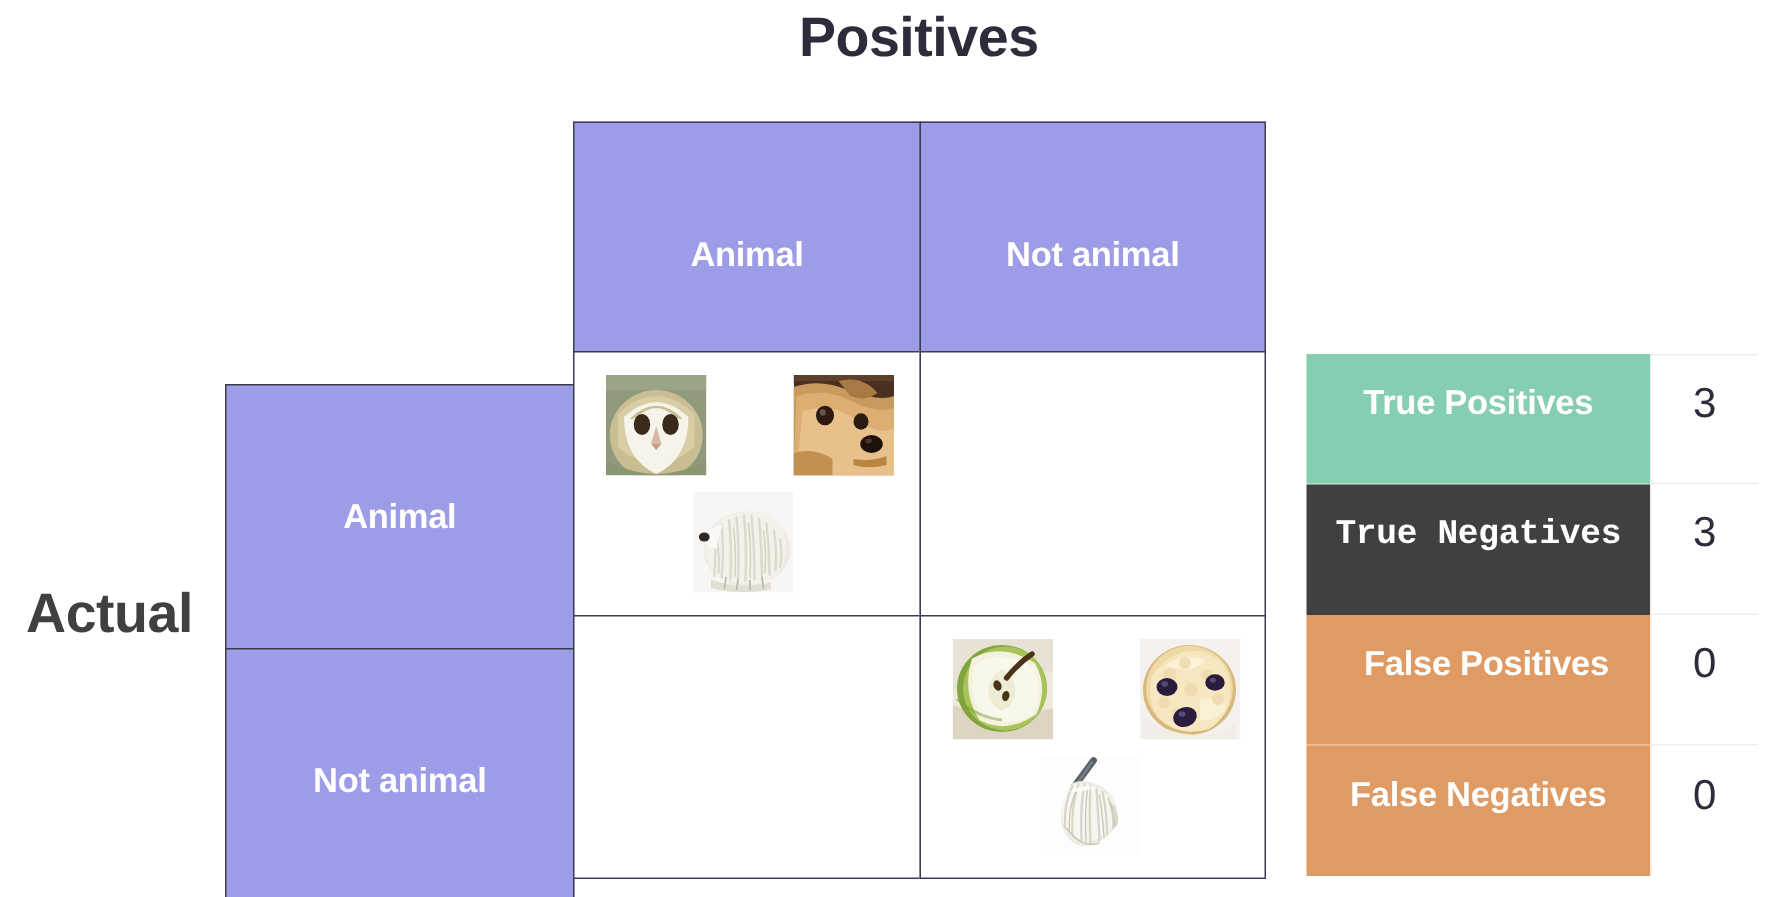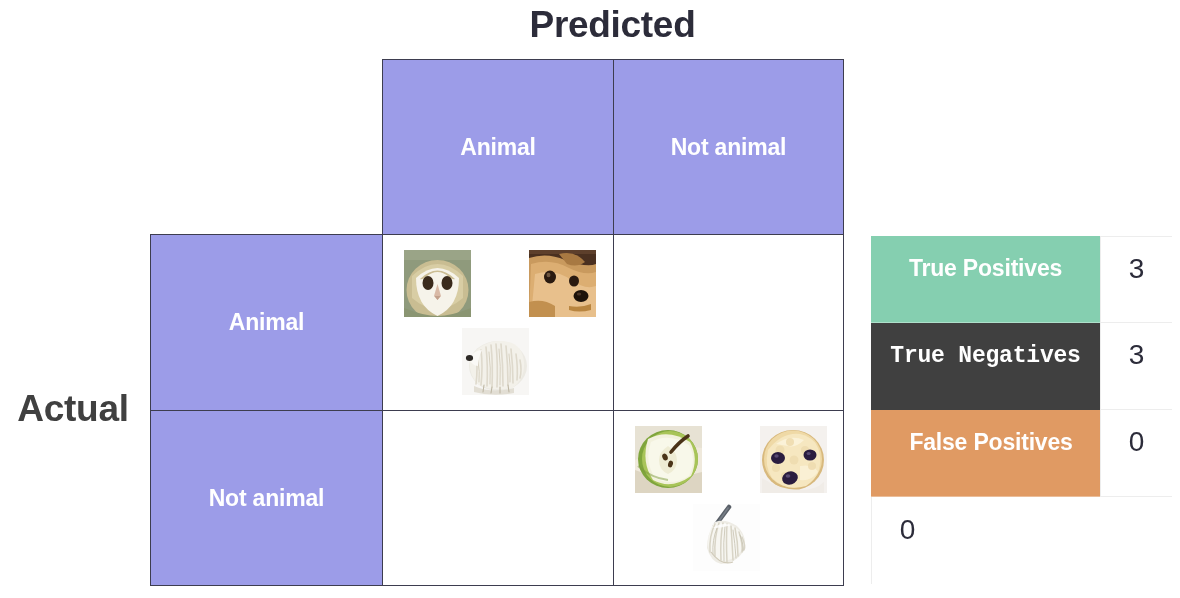--- a/index.html
+++ b/index.html
@@ -60,20 +60,21 @@
   }
   .hdr {
     background: #9c9ce8;
     display: flex;
     align-items: center;
     justify-content: center;
     color: #ffffff;
     font-size: 23px;
     font-weight: bold;
     letter-spacing: -0.2px;
+    margin-top: 22px;
   }
   .body-cell {
     background: #ffffff;
   }
 
   
   #hdr-col-animal     { left: 232px; top: 0px;   width: 232px; height: 176px; }
   #hdr-col-notanimal  { left: 463px; top: 0px;   width: 231px; height: 176px; }
   #hdr-row-animal     { left: 0px;   top: 175px; width: 233px; height: 177px; }
   #hdr-row-notanimal  { left: 0px;   top: 351px; width: 233px; height: 176px; }
@@ -149,21 +150,21 @@
     padding-bottom: 22px;
   }
   .legend-row.r0 .legend-value { border-top: 1px solid #ededed; }
   .legend-row.r3 .legend-value { border-bottom: none; }
   .legend-row.r0 .legend-label { border-bottom: 1px solid rgba(255,255,255,0.35); }
   .legend-row.r2 .legend-label { border-bottom: 1px solid rgba(255,255,255,0.35); padding-left: 11px; }
 </style>
 </head>
 <body>
 
-<div id="predicted-title">Predicted</div>
+<div id="predicted-title">Positives</div>
 <div id="actual-title">Actual</div>
 
 <div id="matrix">
 
   <div class="cell hdr" id="hdr-col-animal" style="background: rgb(156, 156, 232); border-color: rgb(61, 61, 79);">
     <span>Animal</span>
   </div>
   <div class="cell hdr" id="hdr-col-notanimal" style="background: rgb(156, 156, 232); border-color: rgb(61, 61, 79);">
     <span>Not animal</span>
   </div>
@@ -345,16 +346,17 @@
     <div class="legend-label" style="background: #404040; font-family: Liberation Mono, monospace;">True Negatives</div>
     <div class="legend-value">3</div>
   </div>
 
   <div class="legend-row r2">
     <div class="legend-label" style="background: rgb(224, 154, 99);">False Positives</div>
     <div class="legend-value">0</div>
   </div>
 
   <div class="legend-row r3">
+    <div class="legend-label" style="background: rgb(224, 154, 99);">False Negatives</div>
     <div class="legend-value">0</div>
   </div>
 
 </div>
 
 </body></html>

